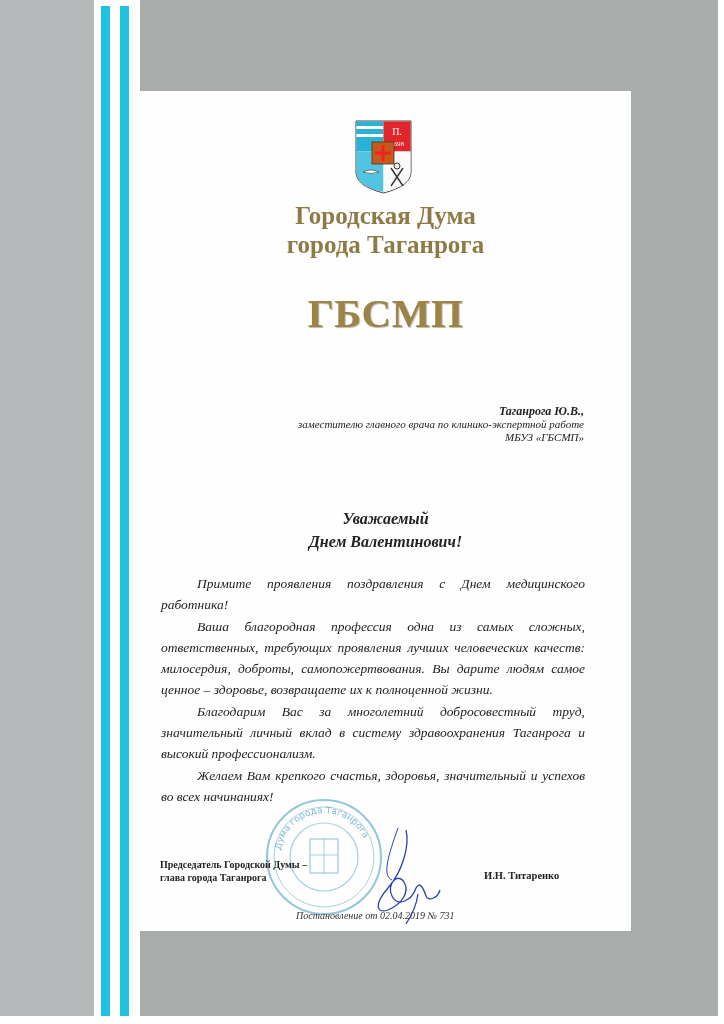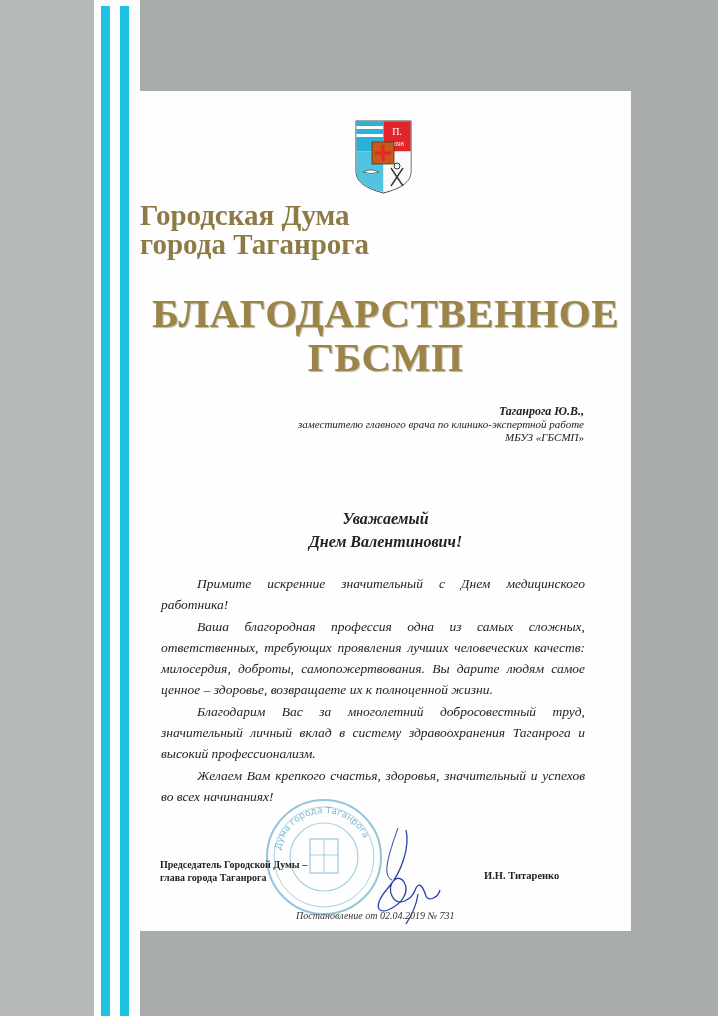--- a/index.html
+++ b/index.html
@@ -17,22 +17,22 @@
     background: #a8adac;
   }
   .white-gap { position: absolute; top: 0; height: 1016px; background: #fdfdfd; }
   .stripe { position: absolute; top: 6px; height: 1010px; background: #1fc3e0; }
   .card {
     position: absolute; left: 140px; top: 91px; width: 491px; height: 840px;
     background: #fefefe;
   }
   .crest { position: absolute; left: 215px; top: 29px; width: 57px; height: 74px; }
   .council {
-    position: absolute; left: 0; width: 491px; top: 110px; text-align: left;
-    font-family: "Liberation Serif", serif; font-weight: bold; font-size: 29px;
+    position: absolute; left: 0; width: 491px; top: 110px; text-align: center;
+    font-family: "Liberation Serif", serif; font-weight: bold; font-size: 25px;
     line-height: 29px; color: #8d7a45;
   }
   .title {
     position: absolute; left: 0; width: 491px; top: 200px; text-align: center;
     font-family: "Liberation Serif", serif; font-weight: bold; font-size: 41px;
     line-height: 44px; color: #9b8446; letter-spacing: 0.5px;
     text-shadow: 1px 1px 1px rgba(60,50,20,0.35);
   }
   .addressee {
     position: absolute; right: 47px; top: 314px; text-align: right;
@@ -97,37 +97,36 @@
     <path d="M36 48 L48 66 M48 48 L36 66" stroke="#333" stroke-width="1.4"></path>
     <circle cx="42" cy="46" r="3" fill="none" stroke="#333" stroke-width="1"></circle>
   </svg>
 
   <div class="council">
     <div>Городская Дума</div>
     <div>города Таганрога</div>
   </div>
 
   <div class="title">
-    <div>БЛАГОДАРСТВЕННОЕ</div>
     <div>ГБСМП</div>
   </div>
 
   <div class="addressee">
     <div class="name">Таганрога Ю.В.,</div>
     <div>заместителю главного врача по клинико-экспертной работе</div>
     <div>МБУЗ «ГБСМП»</div>
   </div>
 
   <div class="greeting">
     <div>Уважаемый</div>
     <div>Днем Валентинович!</div>
   </div>
 
   <div class="body-text">
-    <p>Примите искренние значительный с Днем медицинского работника!</p>
+    <p>Примите проявления поздравления с Днем медицинского работника!</p>
     <p>Ваша благородная профессия одна из самых сложных, ответственных, требующих проявления лучших человеческих качеств: милосердия, доброты, самопожертвования. Вы дарите людям самое ценное – здоровье, возвращаете их к полноценной жизни.</p>
     <p>Благодарим Вас за многолетний добросовестный труд, значительный личный вклад в систему здравоохранения Таганрога и высокий профессионализм.</p>
     <p>Желаем Вам крепкого счастья, здоровья, значительный и успехов во всех начинаниях!</p>
   </div>
 
   <svg class="stamp" viewBox="0 0 120 120">
     <circle cx="60" cy="60" r="57" fill="none" stroke="#6fb3cf" stroke-width="2" opacity="0.75"></circle>
     <circle cx="60" cy="60" r="50" fill="none" stroke="#6fb3cf" stroke-width="1" opacity="0.6"></circle>
     <circle cx="60" cy="60" r="34" fill="none" stroke="#6fb3cf" stroke-width="1.2" opacity="0.6"></circle>
     <path id="stampArc" d="M16 60 A44 44 0 1 1 104 60" fill="none"></path>

